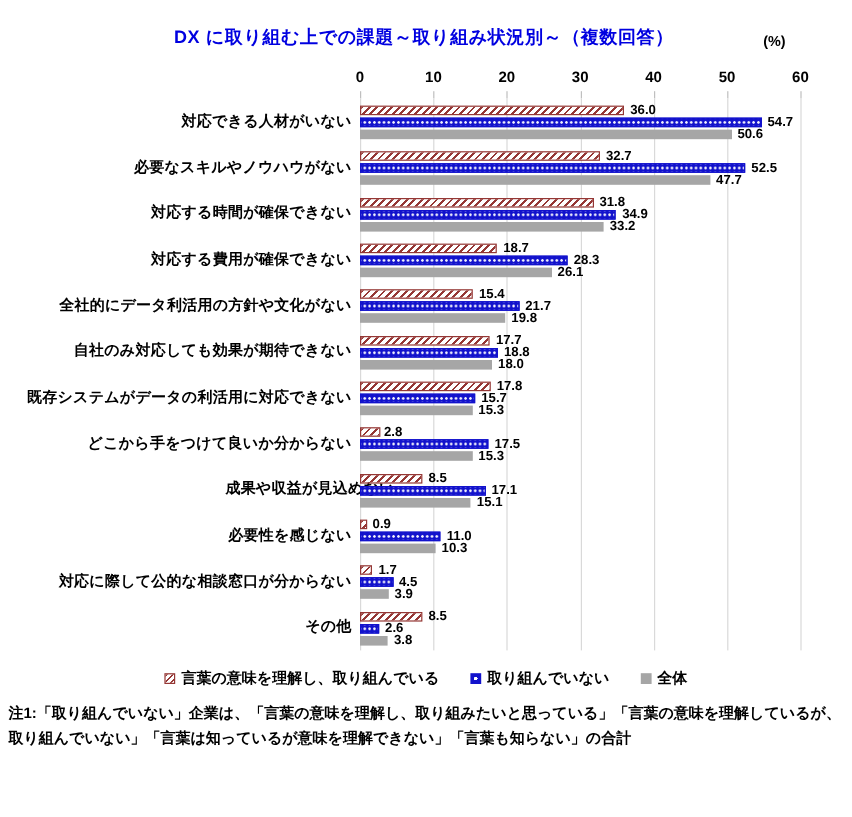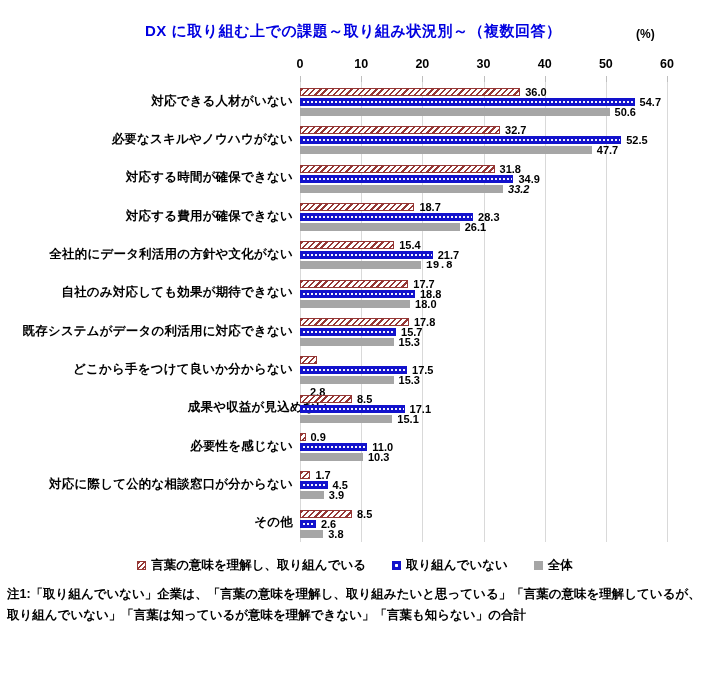--- a/index.html
+++ b/index.html
@@ -72,52 +72,52 @@
       <div class="bar blue-dots" style="left: 300px; top: 136.33px; width: 321.142px;"></div>
       <div class="val-label" style="left: 626.142px; top: 134.33px;">52.5</div>
       <div class="bar gray-solid" style="left: 300px; top: 146.33px; width: 291.781px;"></div>
       <div class="val-label" style="left: 596.781px; top: 144.33px;">47.7</div>
       <div class="cat-label" style="top: 158.66px; height: 38.33px;">対応する時間が確保できない</div>
       <div class="bar red-hatch" style="left: 300px; top: 164.66px; width: 194.521px;"></div>
       <div class="val-label" style="left: 499.521px; top: 162.66px;">31.8</div>
       <div class="bar blue-dots" style="left: 300px; top: 174.66px; width: 213.483px;"></div>
       <div class="val-label" style="left: 518.483px; top: 172.66px;">34.9</div>
       <div class="bar gray-solid" style="left: 300px; top: 184.66px; width: 203.084px;"></div>
-      <div class="val-label" style="left: 508.084px; top: 182.66px; font-style: italic;">33.2</div>
+      <div class="val-label" style="left: 508.084px; top: 182.66px;">33.2</div>
       <div class="cat-label" style="top: 196.99px; height: 38.33px;">対応する費用が確保できない</div>
       <div class="bar red-hatch" style="left: 300px; top: 202.99px; width: 114.388px;"></div>
       <div class="val-label" style="left: 419.388px; top: 200.99px;">18.7</div>
       <div class="bar blue-dots" style="left: 300px; top: 212.99px; width: 173.111px;"></div>
       <div class="val-label" style="left: 478.111px; top: 210.99px;">28.3</div>
       <div class="bar gray-solid" style="left: 300px; top: 222.99px; width: 159.654px;"></div>
       <div class="val-label" style="left: 464.654px; top: 220.99px;">26.1</div>
       <div class="cat-label" style="top: 235.32px; height: 38.33px;">全社的にデータ利活用の方針や文化がない</div>
       <div class="bar red-hatch" style="left: 300px; top: 241.32px; width: 94.2018px;"></div>
       <div class="val-label" style="left: 399.202px; top: 239.32px;">15.4</div>
       <div class="bar blue-dots" style="left: 300px; top: 251.32px; width: 132.739px;"></div>
       <div class="val-label" style="left: 437.739px; top: 249.32px;">21.7</div>
       <div class="bar gray-solid" style="left: 300px; top: 261.32px; width: 121.117px;"></div>
-      <div class="val-label" style="left: 426.117px; top: 259.32px; font-family: Liberation Mono, monospace;">19.8</div>
+      <div class="val-label" style="left: 426.117px; top: 259.32px;">19.8</div>
       <div class="cat-label" style="top: 273.65px; height: 38.33px;">自社のみ対応しても効果が期待できない</div>
       <div class="bar red-hatch" style="left: 300px; top: 279.65px; width: 108.271px;"></div>
       <div class="val-label" style="left: 413.271px; top: 277.65px;">17.7</div>
       <div class="bar blue-dots" style="left: 300px; top: 289.65px; width: 115px;"></div>
       <div class="val-label" style="left: 420px; top: 287.65px;">18.8</div>
       <div class="bar gray-solid" style="left: 300px; top: 299.65px; width: 110.106px;"></div>
       <div class="val-label" style="left: 415.106px; top: 297.65px;">18.0</div>
       <div class="cat-label" style="top: 311.98px; height: 38.33px;">既存システムがデータの利活用に対応できない</div>
       <div class="bar red-hatch" style="left: 300px; top: 317.98px; width: 108.883px;"></div>
       <div class="val-label" style="left: 413.883px; top: 315.98px;">17.8</div>
       <div class="bar blue-dots" style="left: 300px; top: 327.98px; width: 96.0369px;"></div>
       <div class="val-label" style="left: 401.037px; top: 325.98px;">15.7</div>
       <div class="bar gray-solid" style="left: 300px; top: 337.98px; width: 93.5901px;"></div>
       <div class="val-label" style="left: 398.59px; top: 335.98px;">15.3</div>
       <div class="cat-label" style="top: 350.31px; height: 38.33px;">どこから手をつけて良いか分からない</div>
       <div class="bar red-hatch" style="left: 300px; top: 356.31px; width: 17.1276px;"></div>
-      <div class="val-label" style="left: 310px; top: 354.31px; margin-top: 32px;">2.8</div>
+      <div class="val-label" style="left: 320px; top: 354.31px;">2.8</div>
       <div class="bar blue-dots" style="left: 300px; top: 366.31px; width: 107.047px;"></div>
       <div class="val-label" style="left: 412.048px; top: 364.31px;">17.5</div>
       <div class="bar gray-solid" style="left: 300px; top: 376.31px; width: 93.5901px;"></div>
       <div class="val-label" style="left: 398.59px; top: 374.31px;">15.3</div>
       <div class="cat-label" style="top: 388.64px; height: 38.33px; padding-left: 36px;">成果や収益が見込めない</div>
       <div class="bar red-hatch" style="left: 300px; top: 394.64px; width: 51.9945px;"></div>
       <div class="val-label" style="left: 356.995px; top: 392.64px;">8.5</div>
       <div class="bar blue-dots" style="left: 300px; top: 404.64px; width: 104.601px;"></div>
       <div class="val-label" style="left: 409.601px; top: 402.64px;">17.1</div>
       <div class="bar gray-solid" style="left: 300px; top: 414.64px; width: 92.3667px;"></div>

